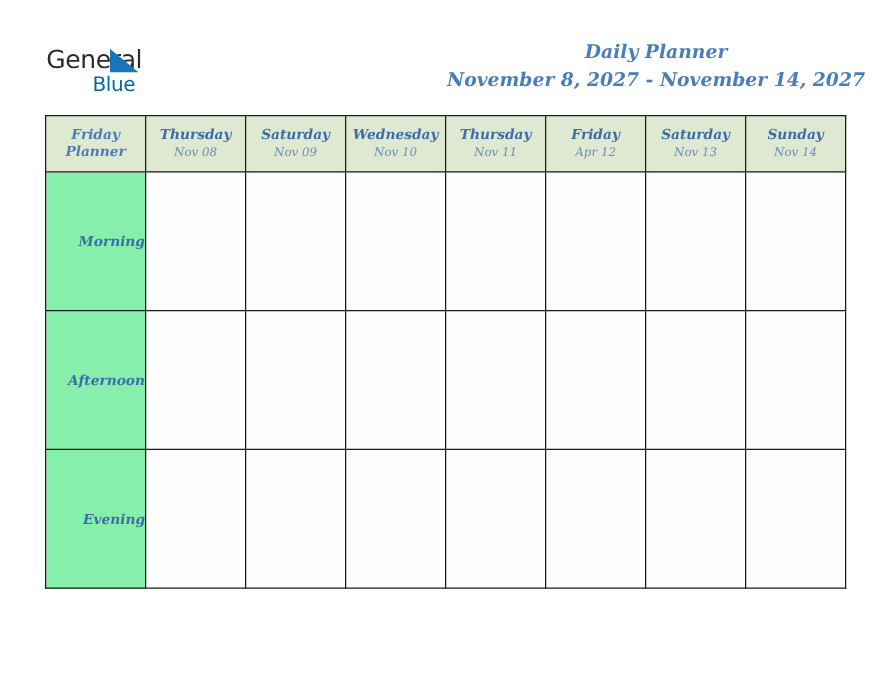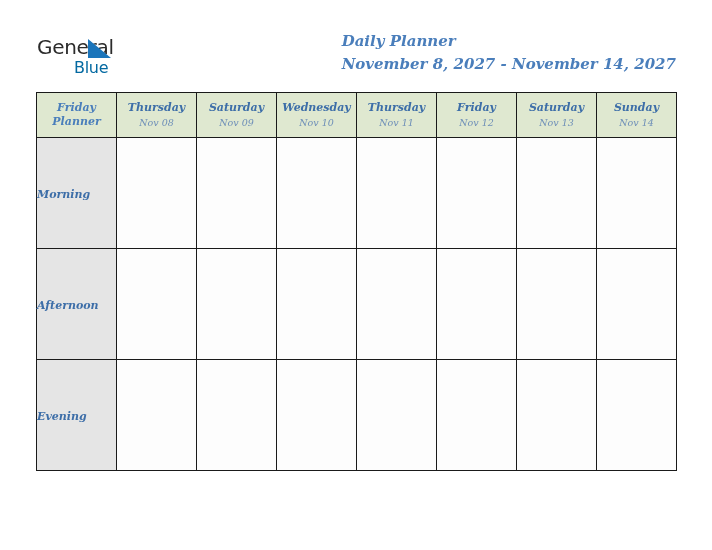--- a/index.html
+++ b/index.html
@@ -58,23 +58,23 @@
     font-size: 16px;
     font-weight: 400;
     letter-spacing: -0.3px;
     color: #0369a1;
     line-height: 22px;
   }
 
   
   #title-block {
     position: absolute;
-    right: 36px;
+    right: 20px;
     top: 32px;
-    text-align: left;
+    text-align: center;
   }
   #planner-title {
     font-family: "DejaVu Serif", serif;
     font-style: italic;
     font-weight: bold;
     font-size: 15px;
     color: #4a7ebb;
     line-height: 19px;
     white-space: nowrap;
   }
@@ -136,22 +136,22 @@
     font-weight: normal;
     font-size: 9.5px;
     color: #6e8fb8;
     line-height: 14px;
     margin-top: 1px;
   }
 
   
   tr.slot-row { height: 111px; }
   td.slot-label {
-    background: #e5e5e5;
-    text-align: left;
+    background: #86efac;
+    text-align: right;
     vertical-align: middle;
   }
   .slot-label-text {
     font-family: "DejaVu Serif", serif;
     font-style: italic;
     font-weight: bold;
     font-size: 11px;
     color: #3d6ea8;
   }
   td.slot-cell {
@@ -210,21 +210,21 @@
       <th>
         <div class="day-name">Wednesday</div>
         <div class="day-date">Nov 10</div>
       </th>
       <th>
         <div class="day-name">Thursday</div>
         <div class="day-date">Nov 11</div>
       </th>
       <th>
         <div class="day-name">Friday</div>
-        <div class="day-date">Nov 12</div>
+        <div class="day-date">Apr 12</div>
       </th>
       <th>
         <div class="day-name">Saturday</div>
         <div class="day-date">Nov 13</div>
       </th>
       <th>
         <div class="day-name">Sunday</div>
         <div class="day-date">Nov 14</div>
       </th>
     </tr>

